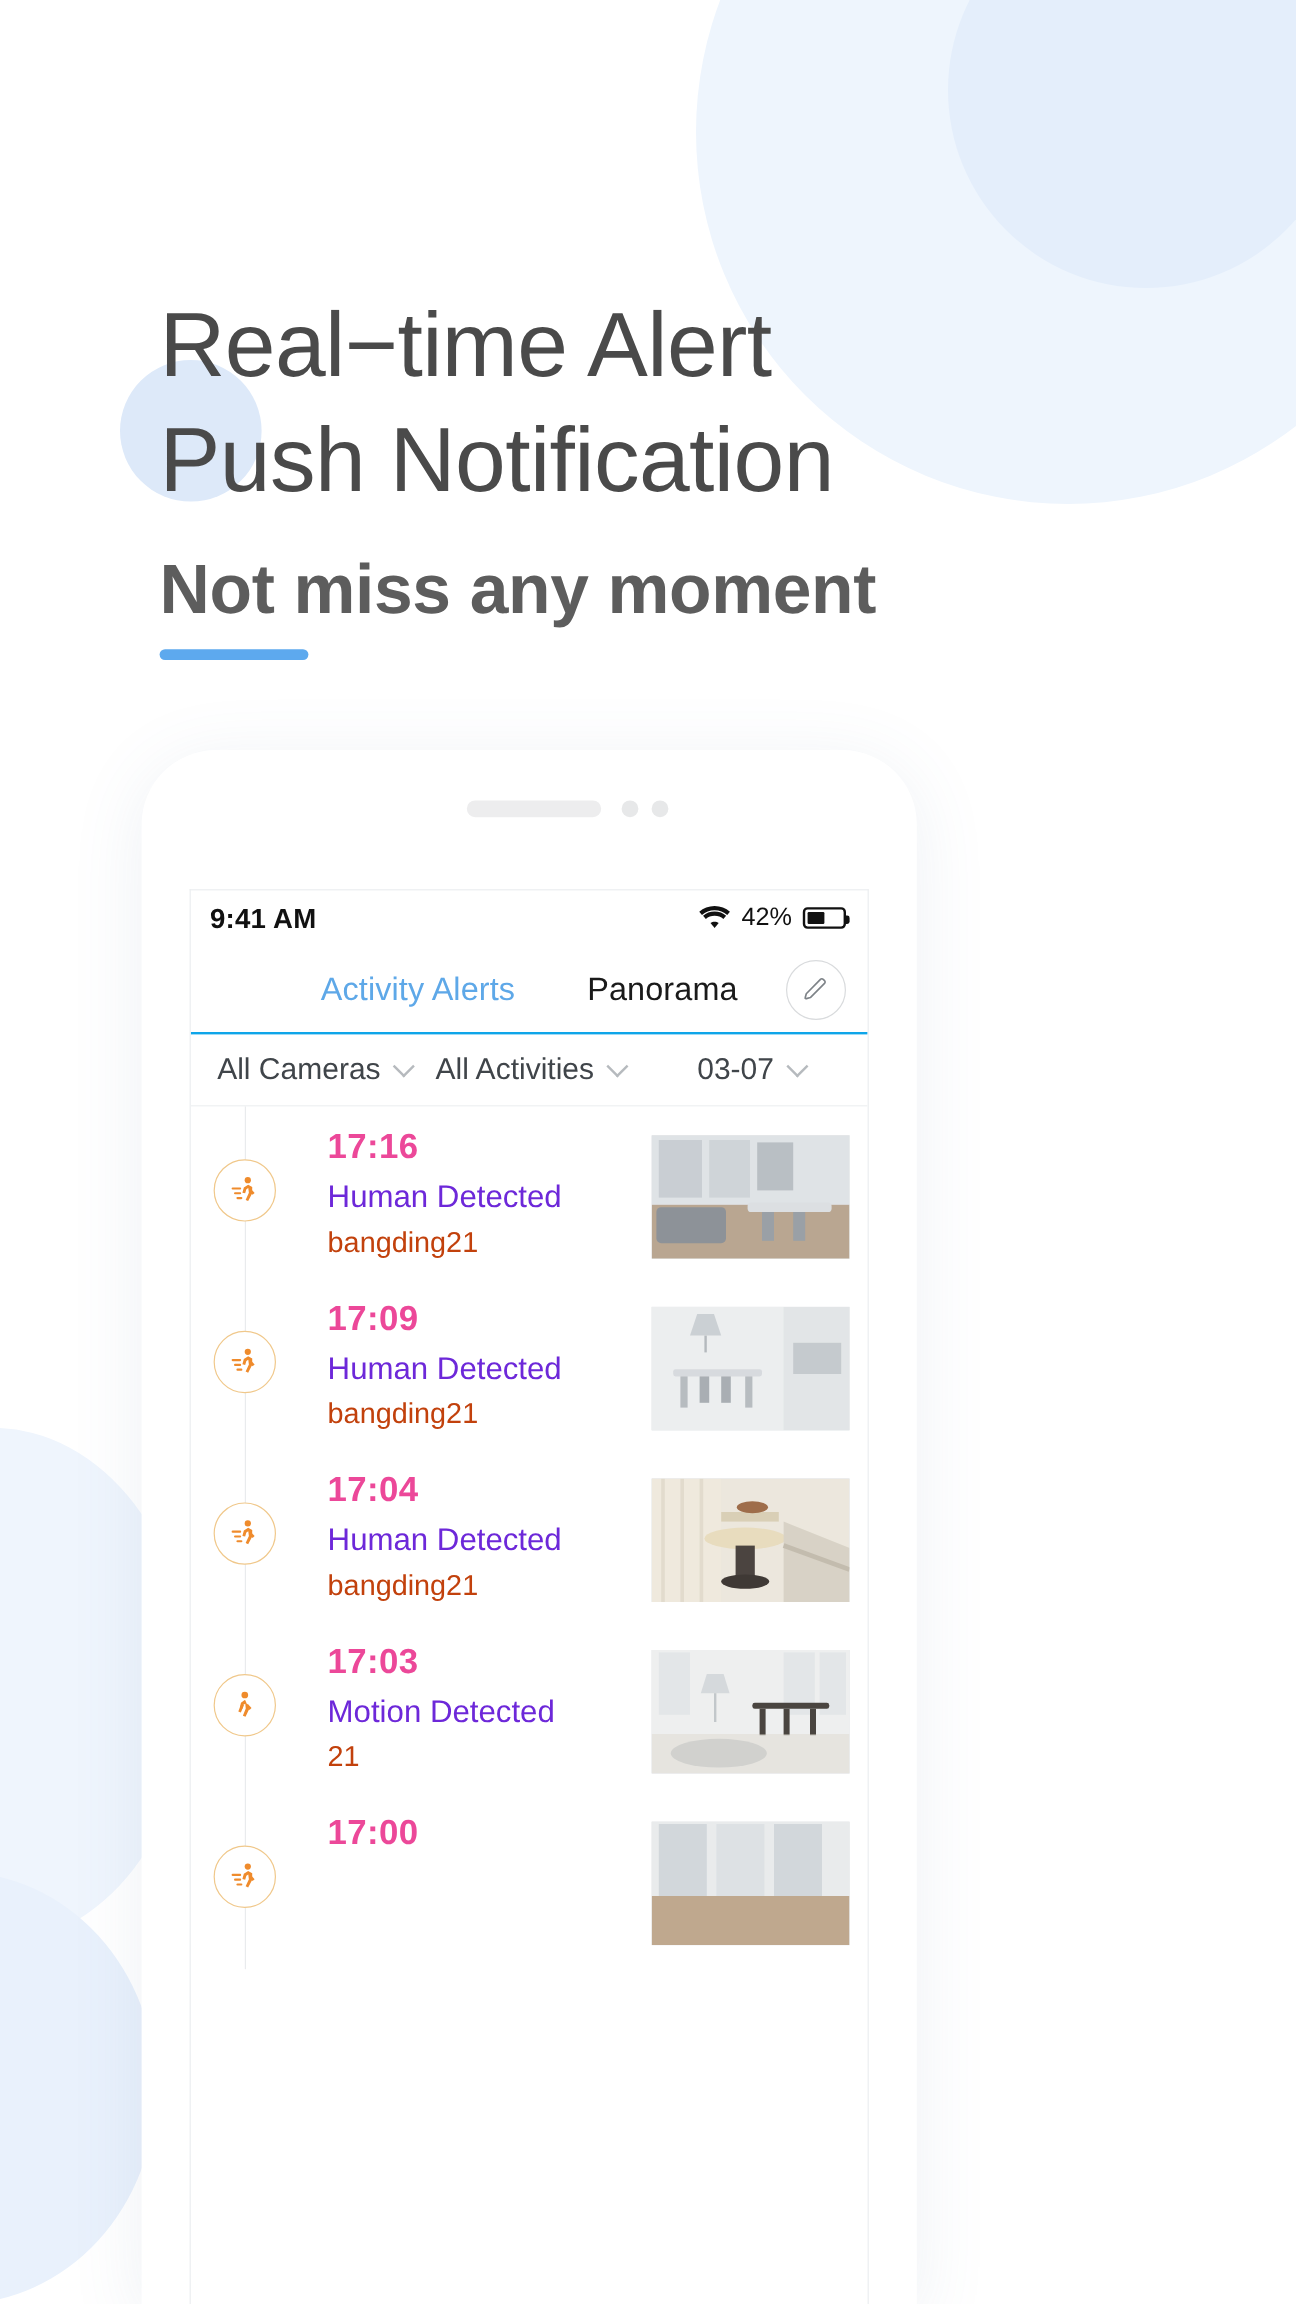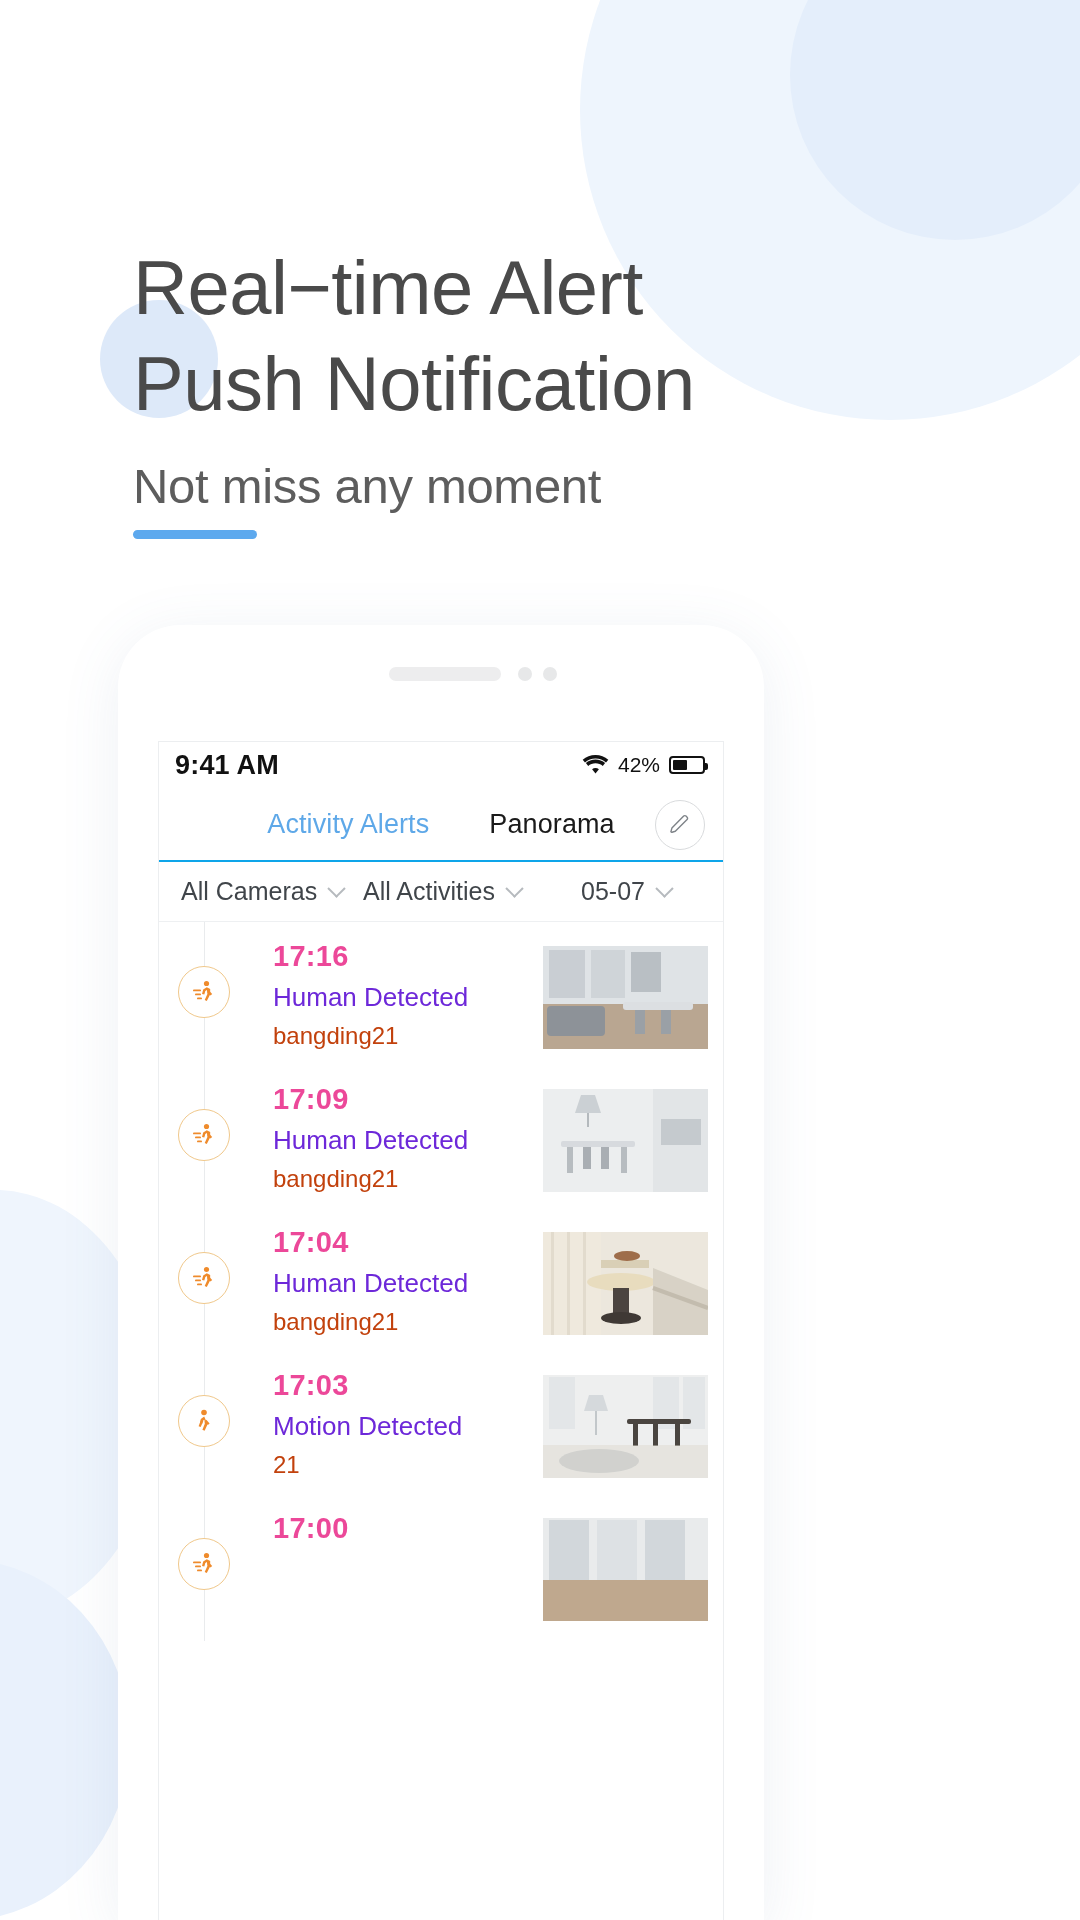--- a/index.html
+++ b/index.html
@@ -44,22 +44,22 @@
   .hero h1 {
     font-size:76px;
     font-weight:300;
     line-height:1.26;
     color:#4a4a4a;
     letter-spacing:-0.5px;
     white-space:nowrap;
   }
   .hero .sub {
     margin-top:26px;
-    font-size:49px;
-    font-weight:400;
+    font-size:58px;
+    font-weight:700;
     color:#5d5d5d;
     letter-spacing:-0.3px;
     white-space:nowrap;
   }
   .accent-bar {
     margin-top:16px;
     width:124px; height:9px;
     border-radius:5px;
     background:#5da9ee;
   }
@@ -99,21 +99,21 @@
     border-top:1px solid #eceef0;
     overflow:hidden;
   }
 
   
   .statusbar {
     height:46px;
     display:flex; align-items:center; justify-content:space-between;
     padding:0 18px 0 16px;
   }
-  .status-time { font-size:27px; font-weight:700; color:#111; letter-spacing:0.2px; }
+  .status-time { font-size:23px; font-weight:700; color:#111; letter-spacing:0.2px; }
   .status-right { display:flex; align-items:center; gap:9px; }
   .wifi-icon { display:block; }
   .batt-pct { font-size:21px; color:#111; font-weight:400;text-align:center; }
   .batt-shell {
     width:36px; height:18px;
     border:2px solid #111; border-radius:4px;
     position:relative; display:flex; align-items:center;
   }
   .batt-shell::after {
     content:""; position:absolute; right:-5px; top:5px;
@@ -251,21 +251,21 @@
     <div class="filterbar">
       <div class="filter f1">
         <span>All Cameras</span>
         <span class="chev"></span>
       </div>
       <div class="filter f2">
         <span>All Activities</span>
         <span class="chev"></span>
       </div>
       <div class="filter f3">
-        <span>05-07</span>
+        <span>03-07</span>
         <span class="chev"></span>
       </div>
     </div>
 
     <div class="list">
       <div class="timeline"></div>
 
       <div class="row">
         <div class="badge">
           <svg width="30" height="30" viewBox="0 0 30 30">

